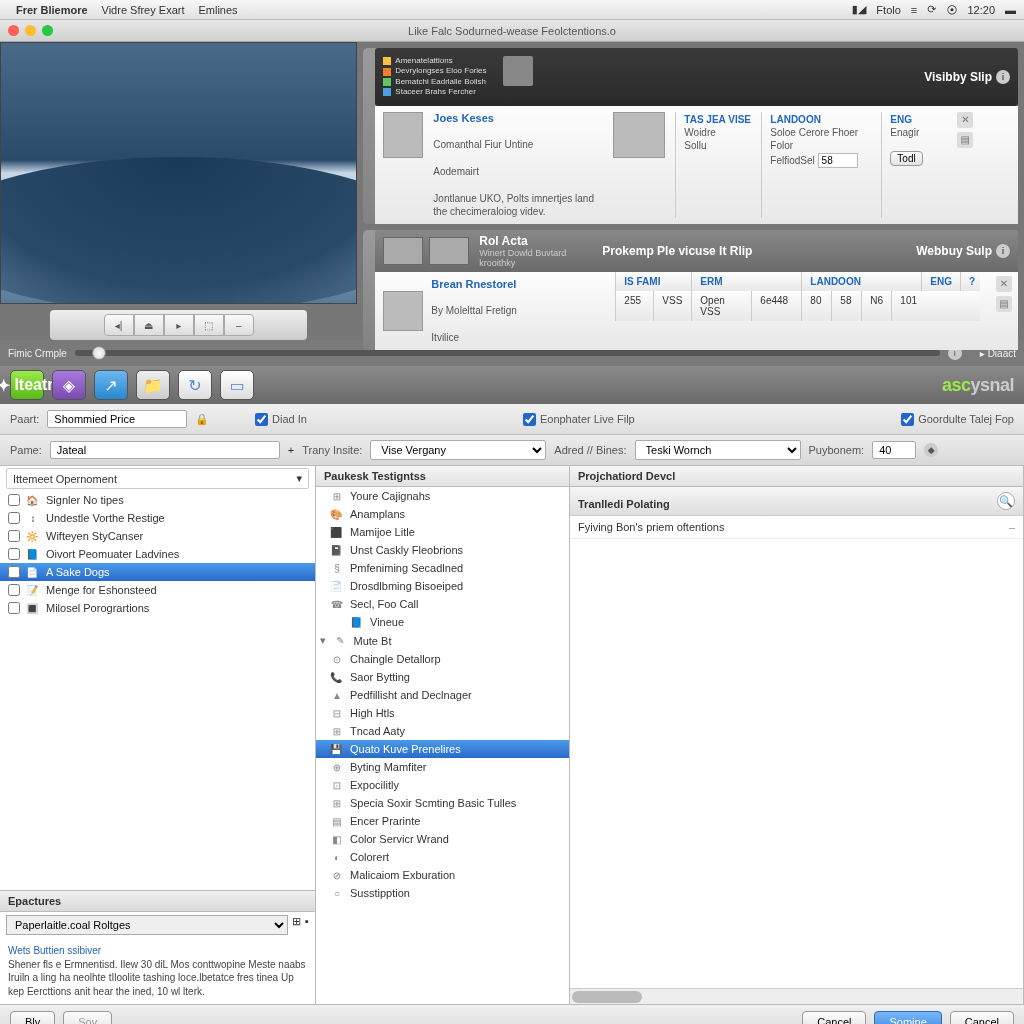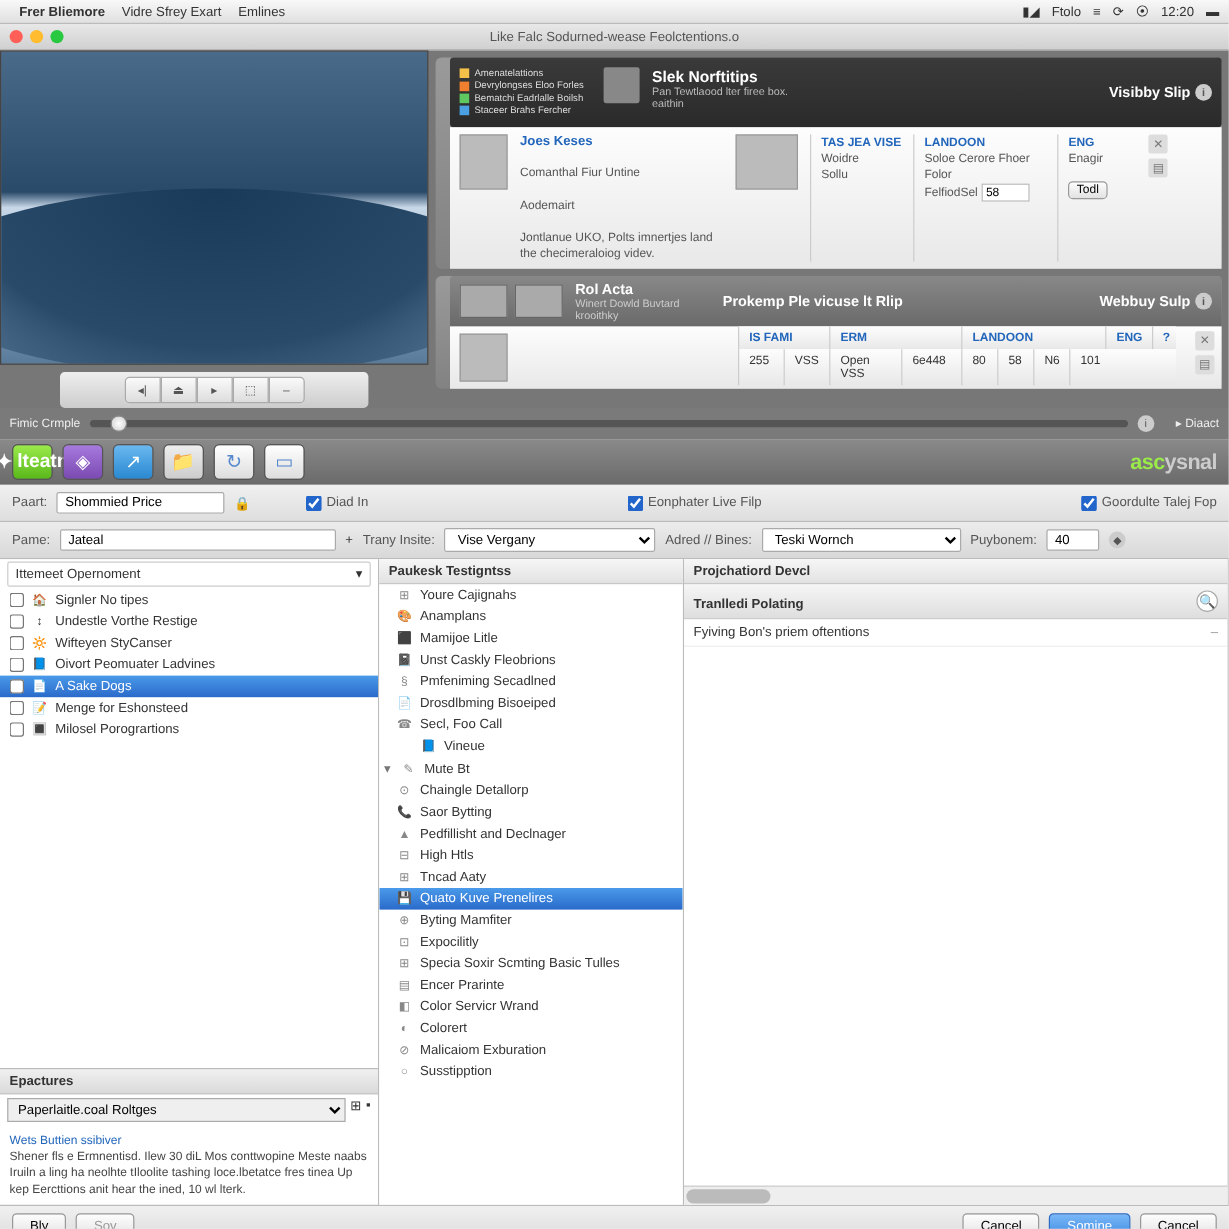--- a/index.html
+++ b/index.html
@@ -170,25 +170,20 @@
           <div class="legend-row">
               <span class="legend-sq" style="background:#60c860"></span>
               <span>Bematchi Eadrlalle Boilsh</span>
             </div>
           <div class="legend-row">
               <span class="legend-sq" style="background:#4aa0e0"></span>
               <span>Staceer Brahs Fercher</span>
             </div>
         </div>
         <div class="avatar"></div>
-        <div>
-          <div class="title">Slek Norftitips</div>
-          <div class="sub">Pan Tewtlaood lter firee box.</div>
-          <div class="sub">eaithin</div>
-        </div>
         <div class="card-right-link">
           <span>Visibby Slip</span>
             <span class="info-q">i</span>
         </div>
       </div>
       <div class="card-content">
         <div class="thumb"></div>
         <div class="main-txt" style="max-width:170px">
           <div class="link">Joes Keses</div>
           <div class="desc">Comanthal Fiur Untine</div>
@@ -233,20 +228,25 @@
         </div>
         <div class="stitle" style="margin-left:30px">Prokemp Ple vicuse lt Rlip</div>
         <div class="card-right-link">
           <span>Webbuy Sulp</span>
             <span class="info-q">i</span>
         </div>
       </div>
       <div class="card-content" style="padding:0">
         <div style="display:flex;align-items:center;gap:8px;padding:6px 8px;flex:0 0 230px">
           <div class="thumb" style="width:40px;height:40px"></div>
+          <div class="main-txt">
+            <div class="link">Brean Rnestorel</div>
+            <div class="desc">By Molelttal Fretign</div>
+            <div class="desc">Itvilice</div>
+          </div>
         </div>
         <div style="flex:1;display:flex;flex-direction:column">
           <div class="table-row">
             <div class="tcol th" style="width:76px">IS FAMI</div>
             <div class="tcol th" style="width:110px">ERM</div>
             <div class="tcol th" style="width:120px">LANDOON</div>
             <div class="tcol th" style="flex:1">ENG</div>
             <div class="tcol th" style="width:20px">?</div>
           </div>
           <div class="table-row">

